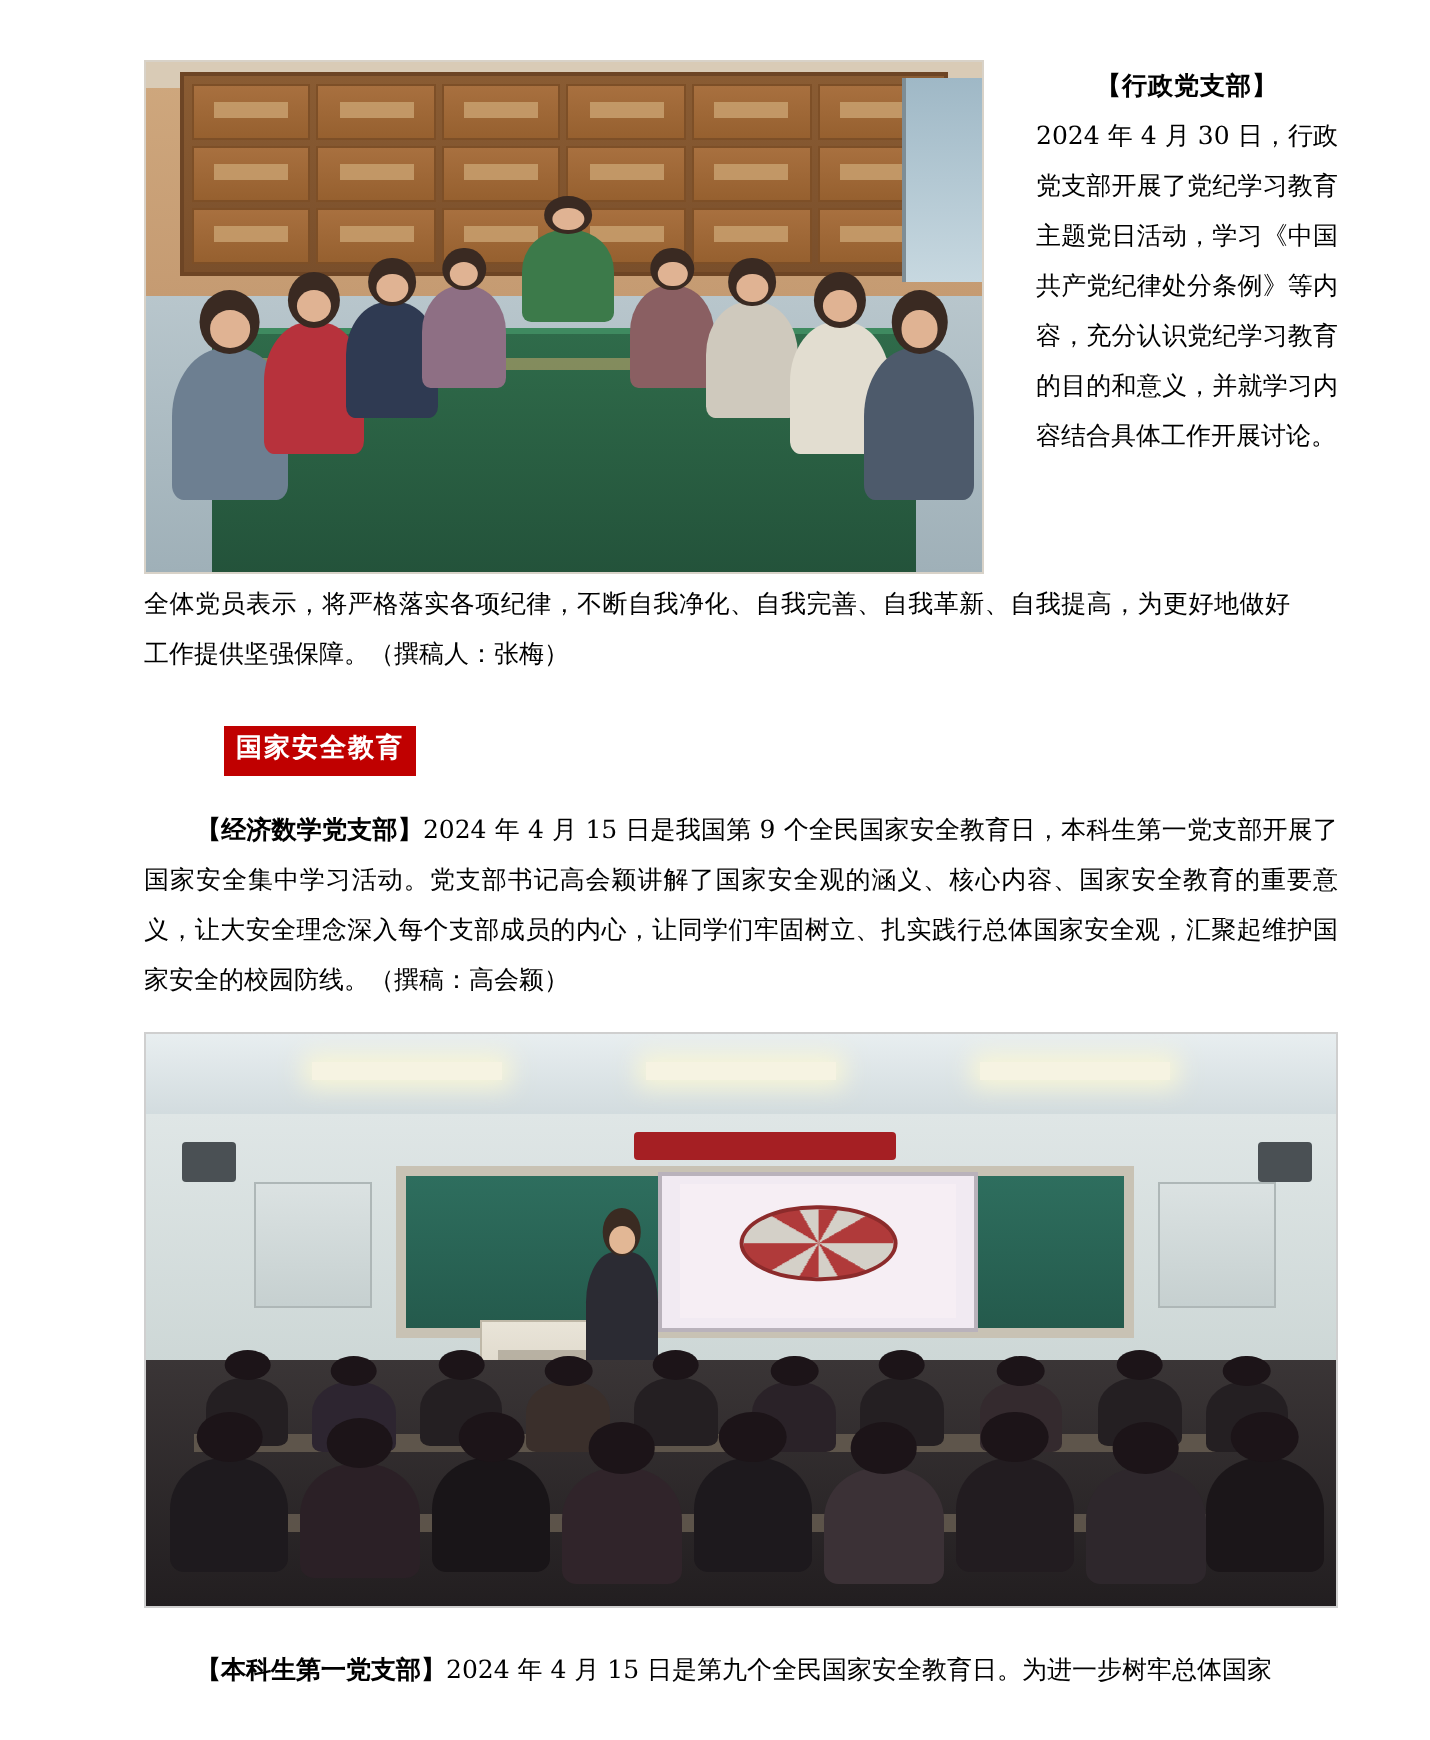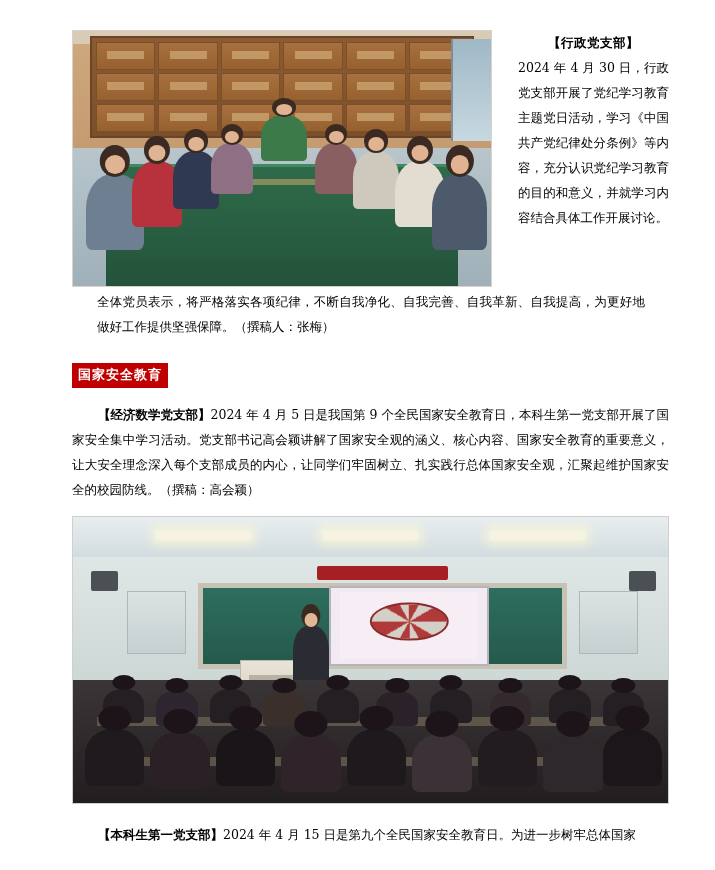--- a/index.html
+++ b/index.html
@@ -53,37 +53,37 @@
     text-align: center;
     letter-spacing: 0.5px;
   }
 
   
   .flow-par {
     padding: 2px 70px 0 72px;
     font-size: 12.5px;
     line-height: 25px;
     text-align: justify;
-    margin-left: 25px;
   }
 
   
   .banner-wrap {
     padding: 24px 46px 0 72px;
   }
   .banner {
     display: inline-block;
     background: #c00000;
     color: #ffffff;
     font-family: "DejaVu Sans", "Liberation Sans", sans-serif;
     font-weight: bold;
     font-size: 13px;
     line-height: 20px;
     padding: 2px 6px 3px 6px;
     letter-spacing: 1px;
+    margin-left: 40px;
   }
 
   
   .body-par {
     padding: 14px 46px 0 72px;
     font-size: 12.5px;
     line-height: 25px;
     text-align: justify;
     text-indent: 26px;
   }
@@ -333,21 +333,21 @@
     </div>
   </div>
 
   <div class="flow-par">全体党员表示，将严格落实各项纪律，不断自我净化、自我完善、自我革新、自我提高，为更好地做好工作提供坚强保障。（撰稿人：张梅）</div>
 
   <div class="banner-wrap">
     <span class="banner">国家安全教育</span>
   </div>
 
   <div class="body-par">
-    <b>【经济数学党支部】</b><span>2024 年 4 月 5 日是我国第 9 个全民国家安全教育日，本科生第一党支部开展了国家安全集中学习活动。党支部书记高会颖讲解了国家安全观的涵义、核心内容、国家安全教育的重要意义，让大安全理念深入每个支部成员的内心，让同学们牢固树立、扎实践行总体国家安全观，汇聚起维护国家安全的校园防线。（撰稿：高会颖）</span>
+    <b>【经济数学党支部】</b><span>2024 年 4 月 15 日是我国第 9 个全民国家安全教育日，本科生第一党支部开展了国家安全集中学习活动。党支部书记高会颖讲解了国家安全观的涵义、核心内容、国家安全教育的重要意义，让大安全理念深入每个支部成员的内心，让同学们牢固树立、扎实践行总体国家安全观，汇聚起维护国家安全的校园防线。（撰稿：高会颖）</span>
   </div>
 
   <div class="photo-wrap">
     <div class="photo-lecture">
       <div class="l-ceiling"></div>
       <div class="l-lightbar" style="left:14%; width:16%;"></div>
       <div class="l-lightbar" style="left:42%; width:16%;"></div>
       <div class="l-lightbar" style="left:70%; width:16%;"></div>
       <div class="l-wall"></div>
 

